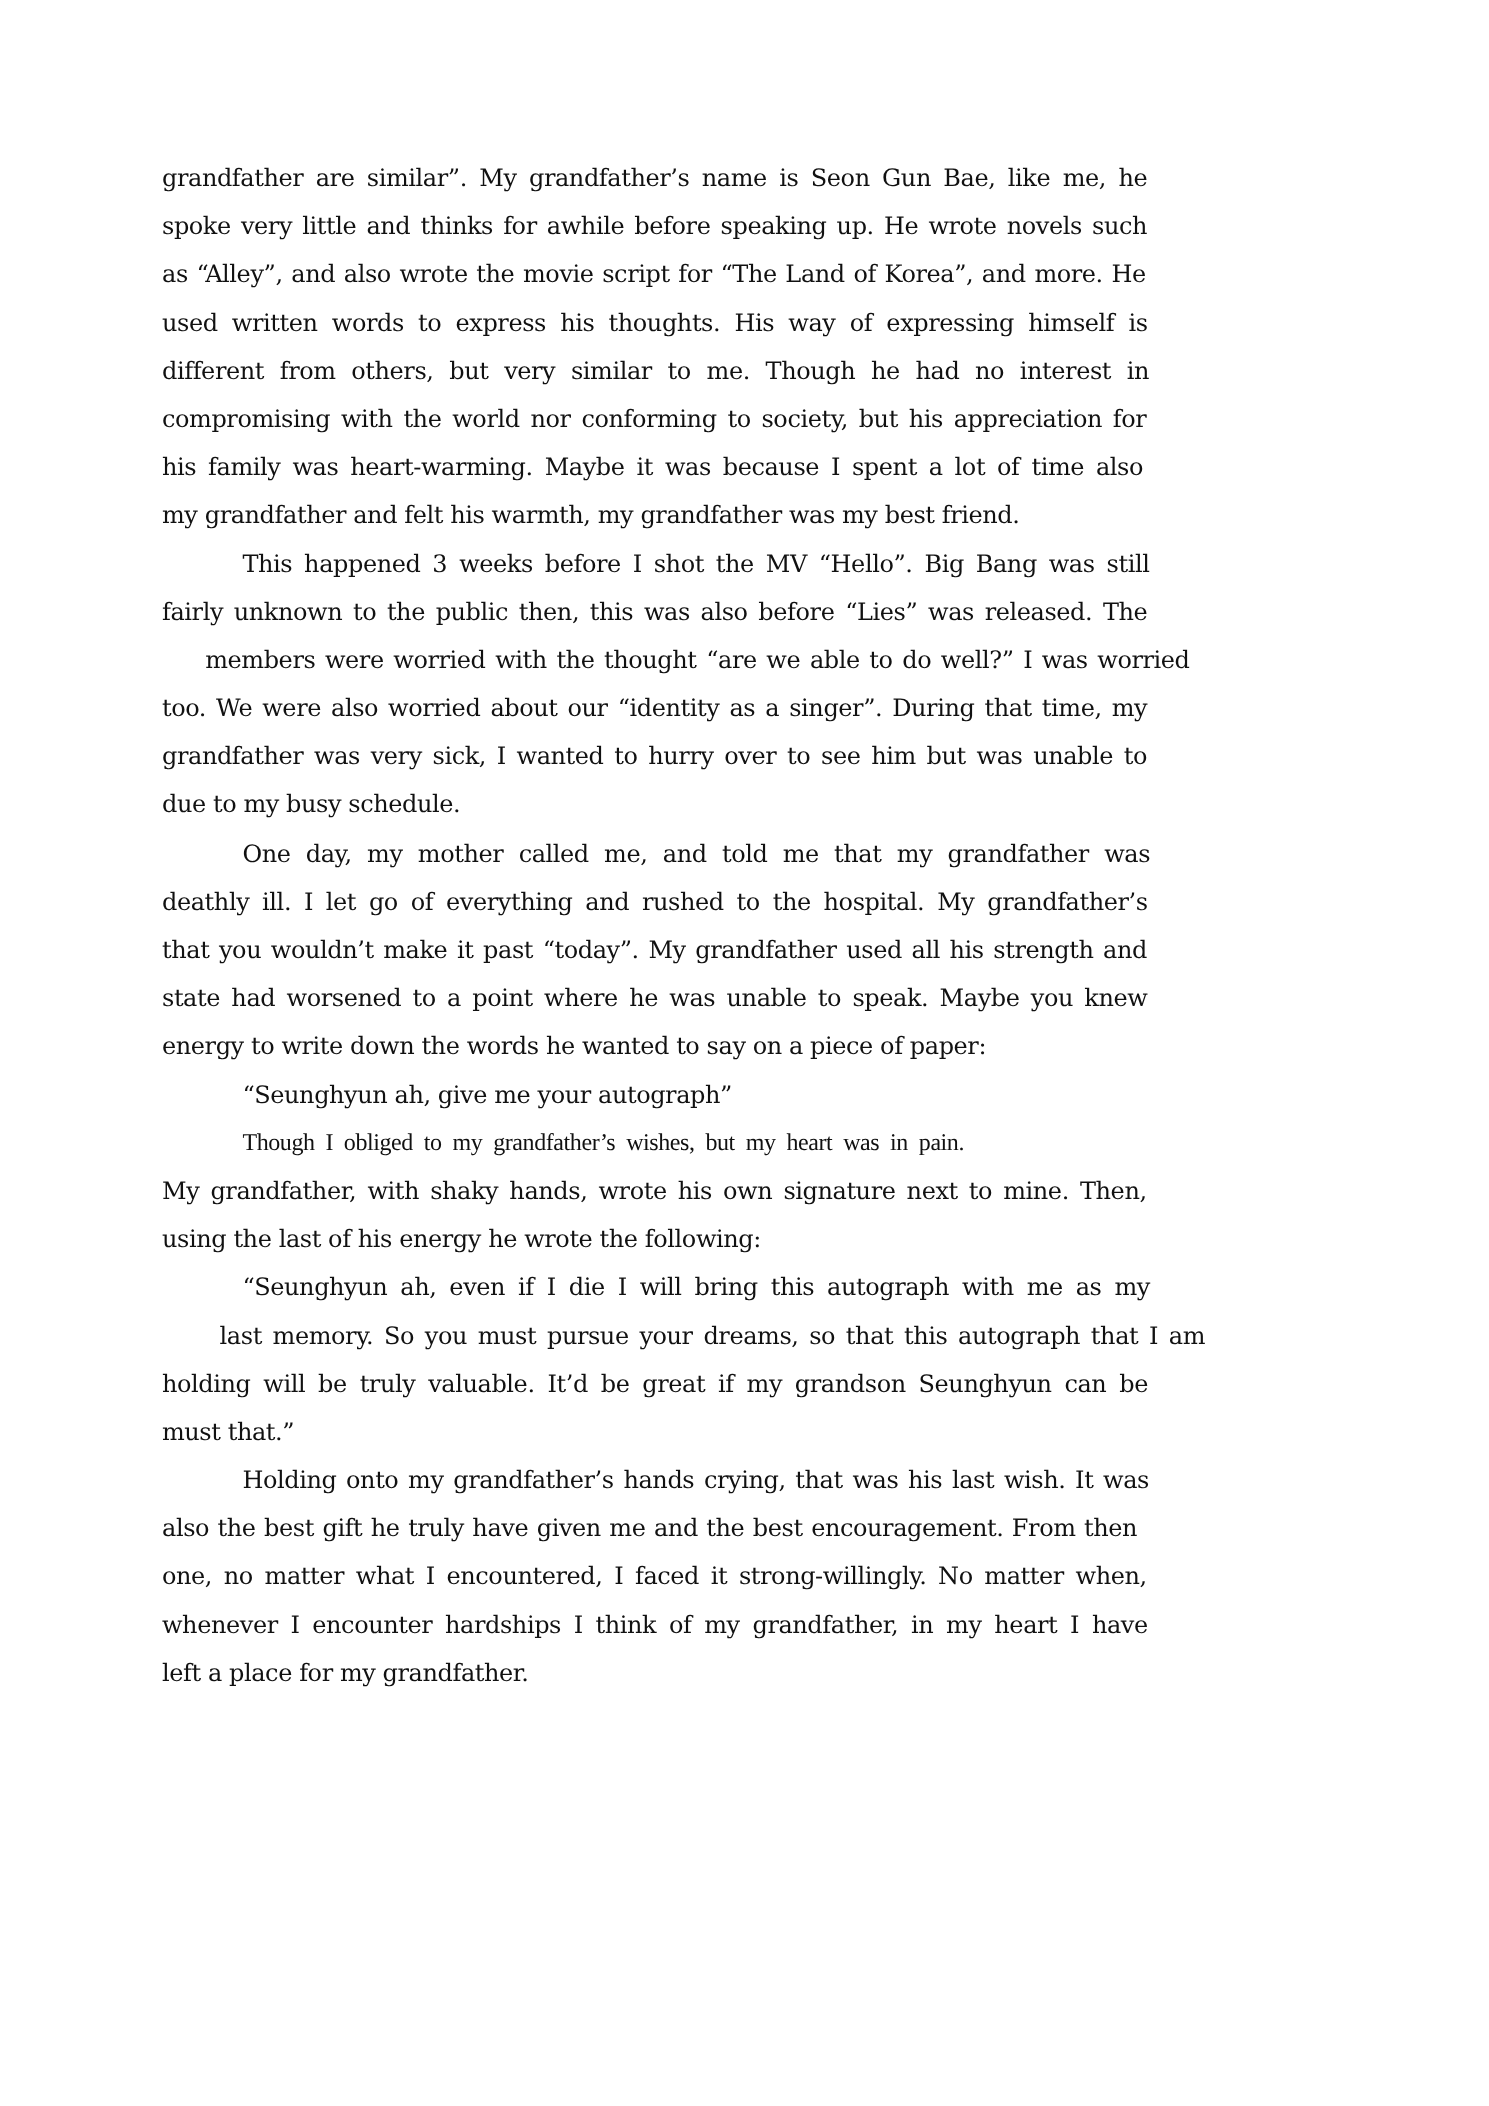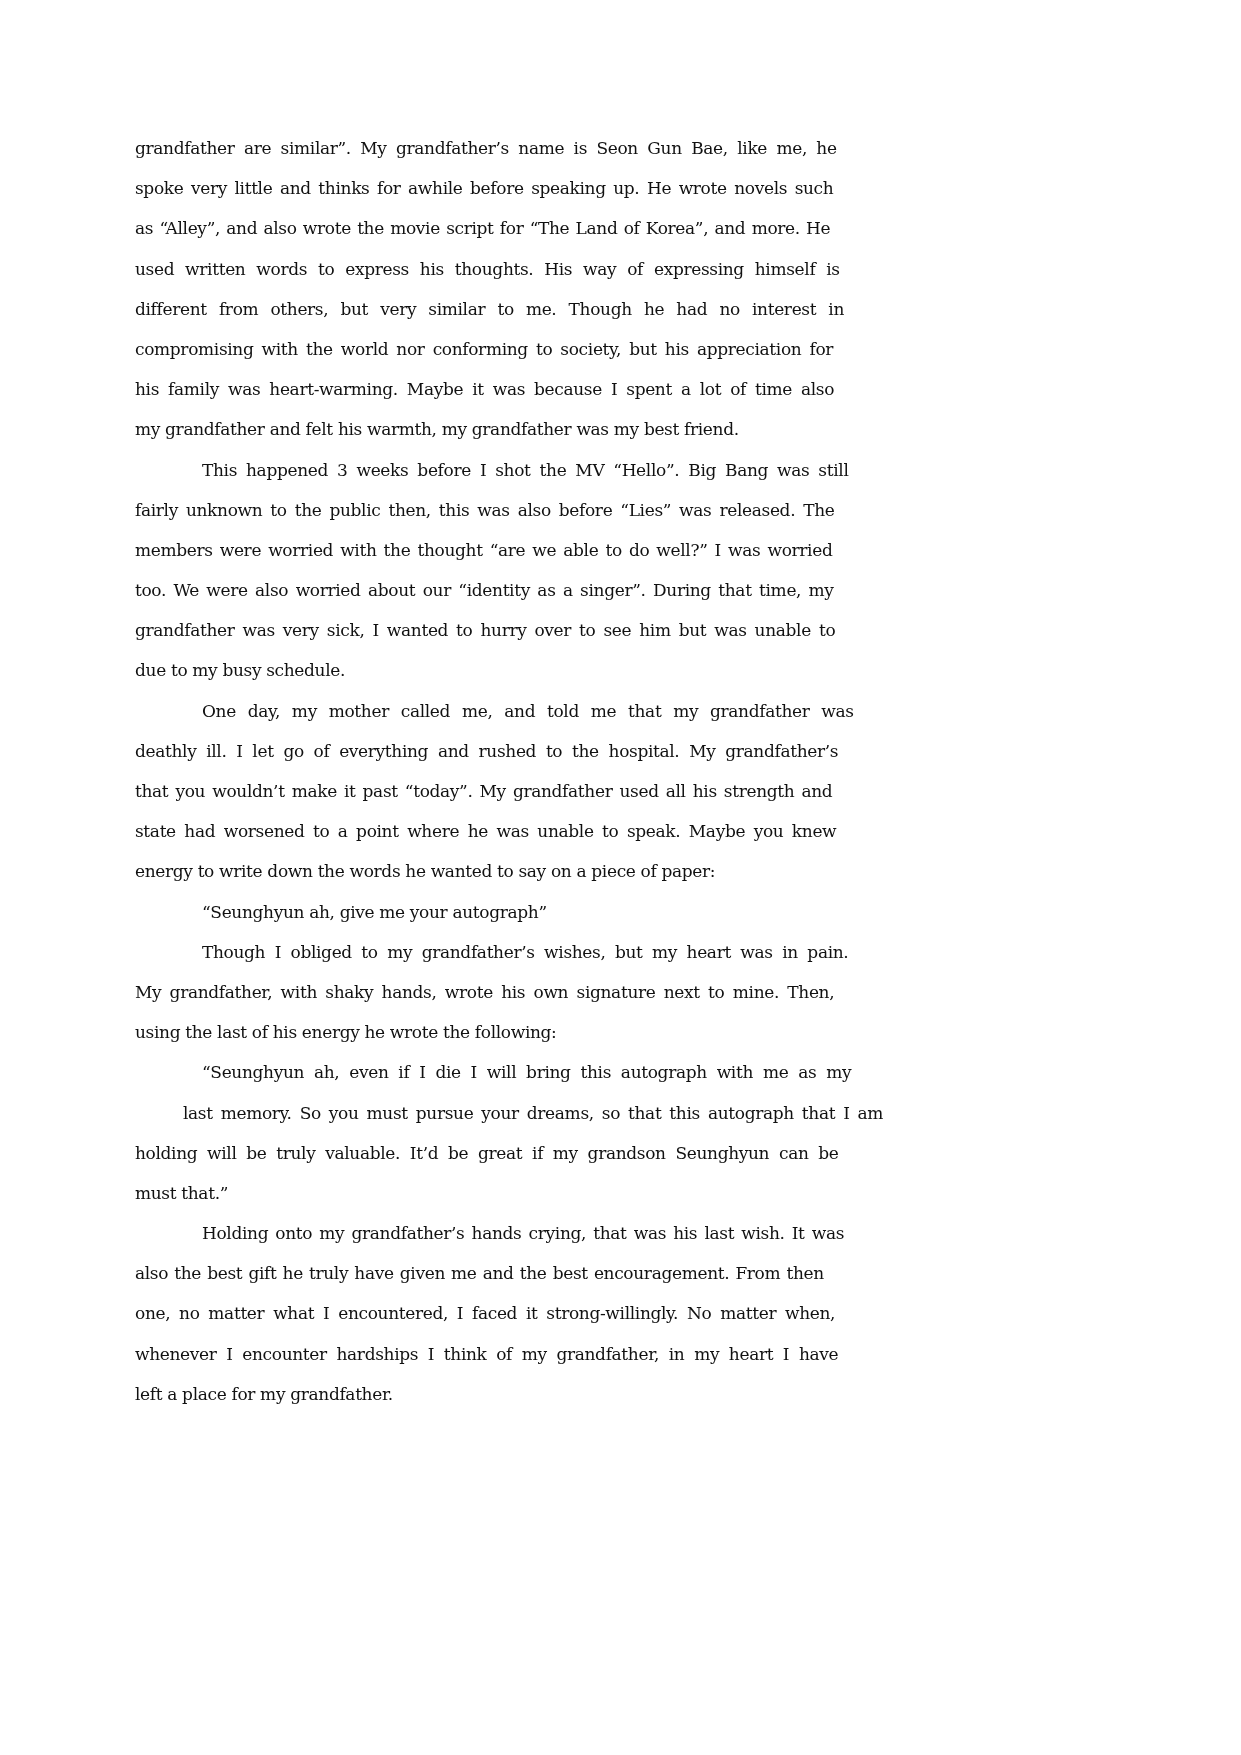--- a/index.html
+++ b/index.html
@@ -12,21 +12,21 @@
       height: 1755px;
       position: relative;
       overflow: hidden;
     }
     .page {
       position: absolute;
       left: 135px;
       top: 128px;
       width: 841px;
       font-family: "DejaVu Serif", "Liberation Serif", serif;
-      font-size: 17px;
+      font-size: 20px;
       line-height: 40.2px;
       color: #111111;
       letter-spacing: -0.35px;
       word-spacing: 0px;
     }
     .line {
       display: block;
       text-align: justify;
       text-align-last: justify;
       white-space: nowrap;
@@ -49,37 +49,37 @@
       <span class="line" style="display: block; text-align-last: left; word-spacing: 1.2px;">as “Alley”, and also wrote the movie script for “The Land of Korea”, and more. He</span>
       <span class="line" style="display: block; text-align-last: left; word-spacing: 5.83333px;">used written words to express his thoughts. His way of expressing himself is</span>
       <span class="line" style="display: block; text-align-last: left; word-spacing: 7.07692px;">different from others, but very similar to me. Though he had no interest in</span>
       <span class="line" style="display: block; text-align-last: left; word-spacing: 3px;">compromising with the world nor conforming to society, but his appreciation for</span>
       <span class="line" style="display: block; text-align-last: left; word-spacing: 3.92857px;">his family was heart-warming. Maybe it was because I spent a lot of time also</span>
       <span class="line end">my grandfather and felt his warmth, my grandfather was my best friend.</span>
     </div>
     <div class="paragraph">
       <span class="line indent" style="display: block; text-align-last: left; word-spacing: 3.92308px;">This happened 3 weeks before I shot the MV “Hello”. Big Bang was still</span>
       <span class="line" style="display: block; text-align-last: left; word-spacing: 2.92308px;">fairly unknown to the public then, this was also before “Lies” was released. The</span>
-      <span class="line" style="display: block; text-align-last: left; word-spacing: 2px;">members were worried with the thought “are we able to do well?” I was worried</span>
+      <span class="line" style="display: block; text-align-last: left; word-spacing: 2px; margin-left: 36px;">members were worried with the thought “are we able to do well?” I was worried</span>
       <span class="line" style="display: block; text-align-last: left; word-spacing: 2.35714px;">too.  We were also worried about our “identity as a singer”. During that time, my</span>
       <span class="line" style="display: block; text-align-last: left; word-spacing: 2.93333px;">grandfather was very sick, I wanted to hurry over to see him but was unable to</span>
       <span class="line end">due to my busy schedule.</span>
     </div>
     <div class="paragraph">
       <span class="line indent" style="display: block; text-align-last: left; word-spacing: 6.75px;">One day, my mother called me, and told me that my grandfather was</span>
       <span class="line" style="display: block; text-align-last: left; word-spacing: 4.69231px;">deathly ill. I let go of everything and rushed to the hospital. My grandfather’s</span>
       <span class="line" style="display: block; text-align-last: left; word-spacing: 2px;">that you wouldn’t make it past “today”. My grandfather used all his strength and</span>
       <span class="line" style="display: block; text-align-last: left; word-spacing: 3.42857px;">state had worsened to a point where he was unable to speak. Maybe you knew</span>
       <span class="line end">energy to write down the words he wanted to say on a piece of paper:</span>
     </div>
     <div class="paragraph">
       <span class="line end indent">“Seunghyun ah, give me your autograph”</span>
     </div>
     <div class="paragraph">
-      <span class="line indent" style="display: block; text-align-last: left; word-spacing: 4.41667px;">Though I obliged to my grandfather’s wishes, but my heart was in pain.</span>
+      <span class="line indent" style="display: block; text-align-last: left; word-spacing: 4.41667px; font-family: Liberation Serif, serif;">Though I obliged to my grandfather’s wishes, but my heart was in pain.</span>
       <span class="line" style="display: block; text-align-last: left; word-spacing: 3.25px;">My grandfather, with shaky hands, wrote his own signature next to mine. Then,</span>
       <span class="line end">using the last of his energy he wrote the following:</span>
     </div>
     <div class="paragraph">
       <span class="line indent" style="display: block; text-align-last: left; word-spacing: 4.78571px;">“Seunghyun ah, even if I die I will bring this autograph with me as my</span>
       <span class="line" style="display: block; text-align-last: left; word-spacing: 2.92857px; margin-left: 48px;">last memory. So you must pursue your dreams, so that this autograph that I am</span>
       <span class="line" style="display: block; text-align-last: left; word-spacing: 4.69231px;">holding will be truly valuable. It’d be great if my grandson Seunghyun can be</span>
       <span class="line end">must that.”</span>
     </div>
     <div class="paragraph">

